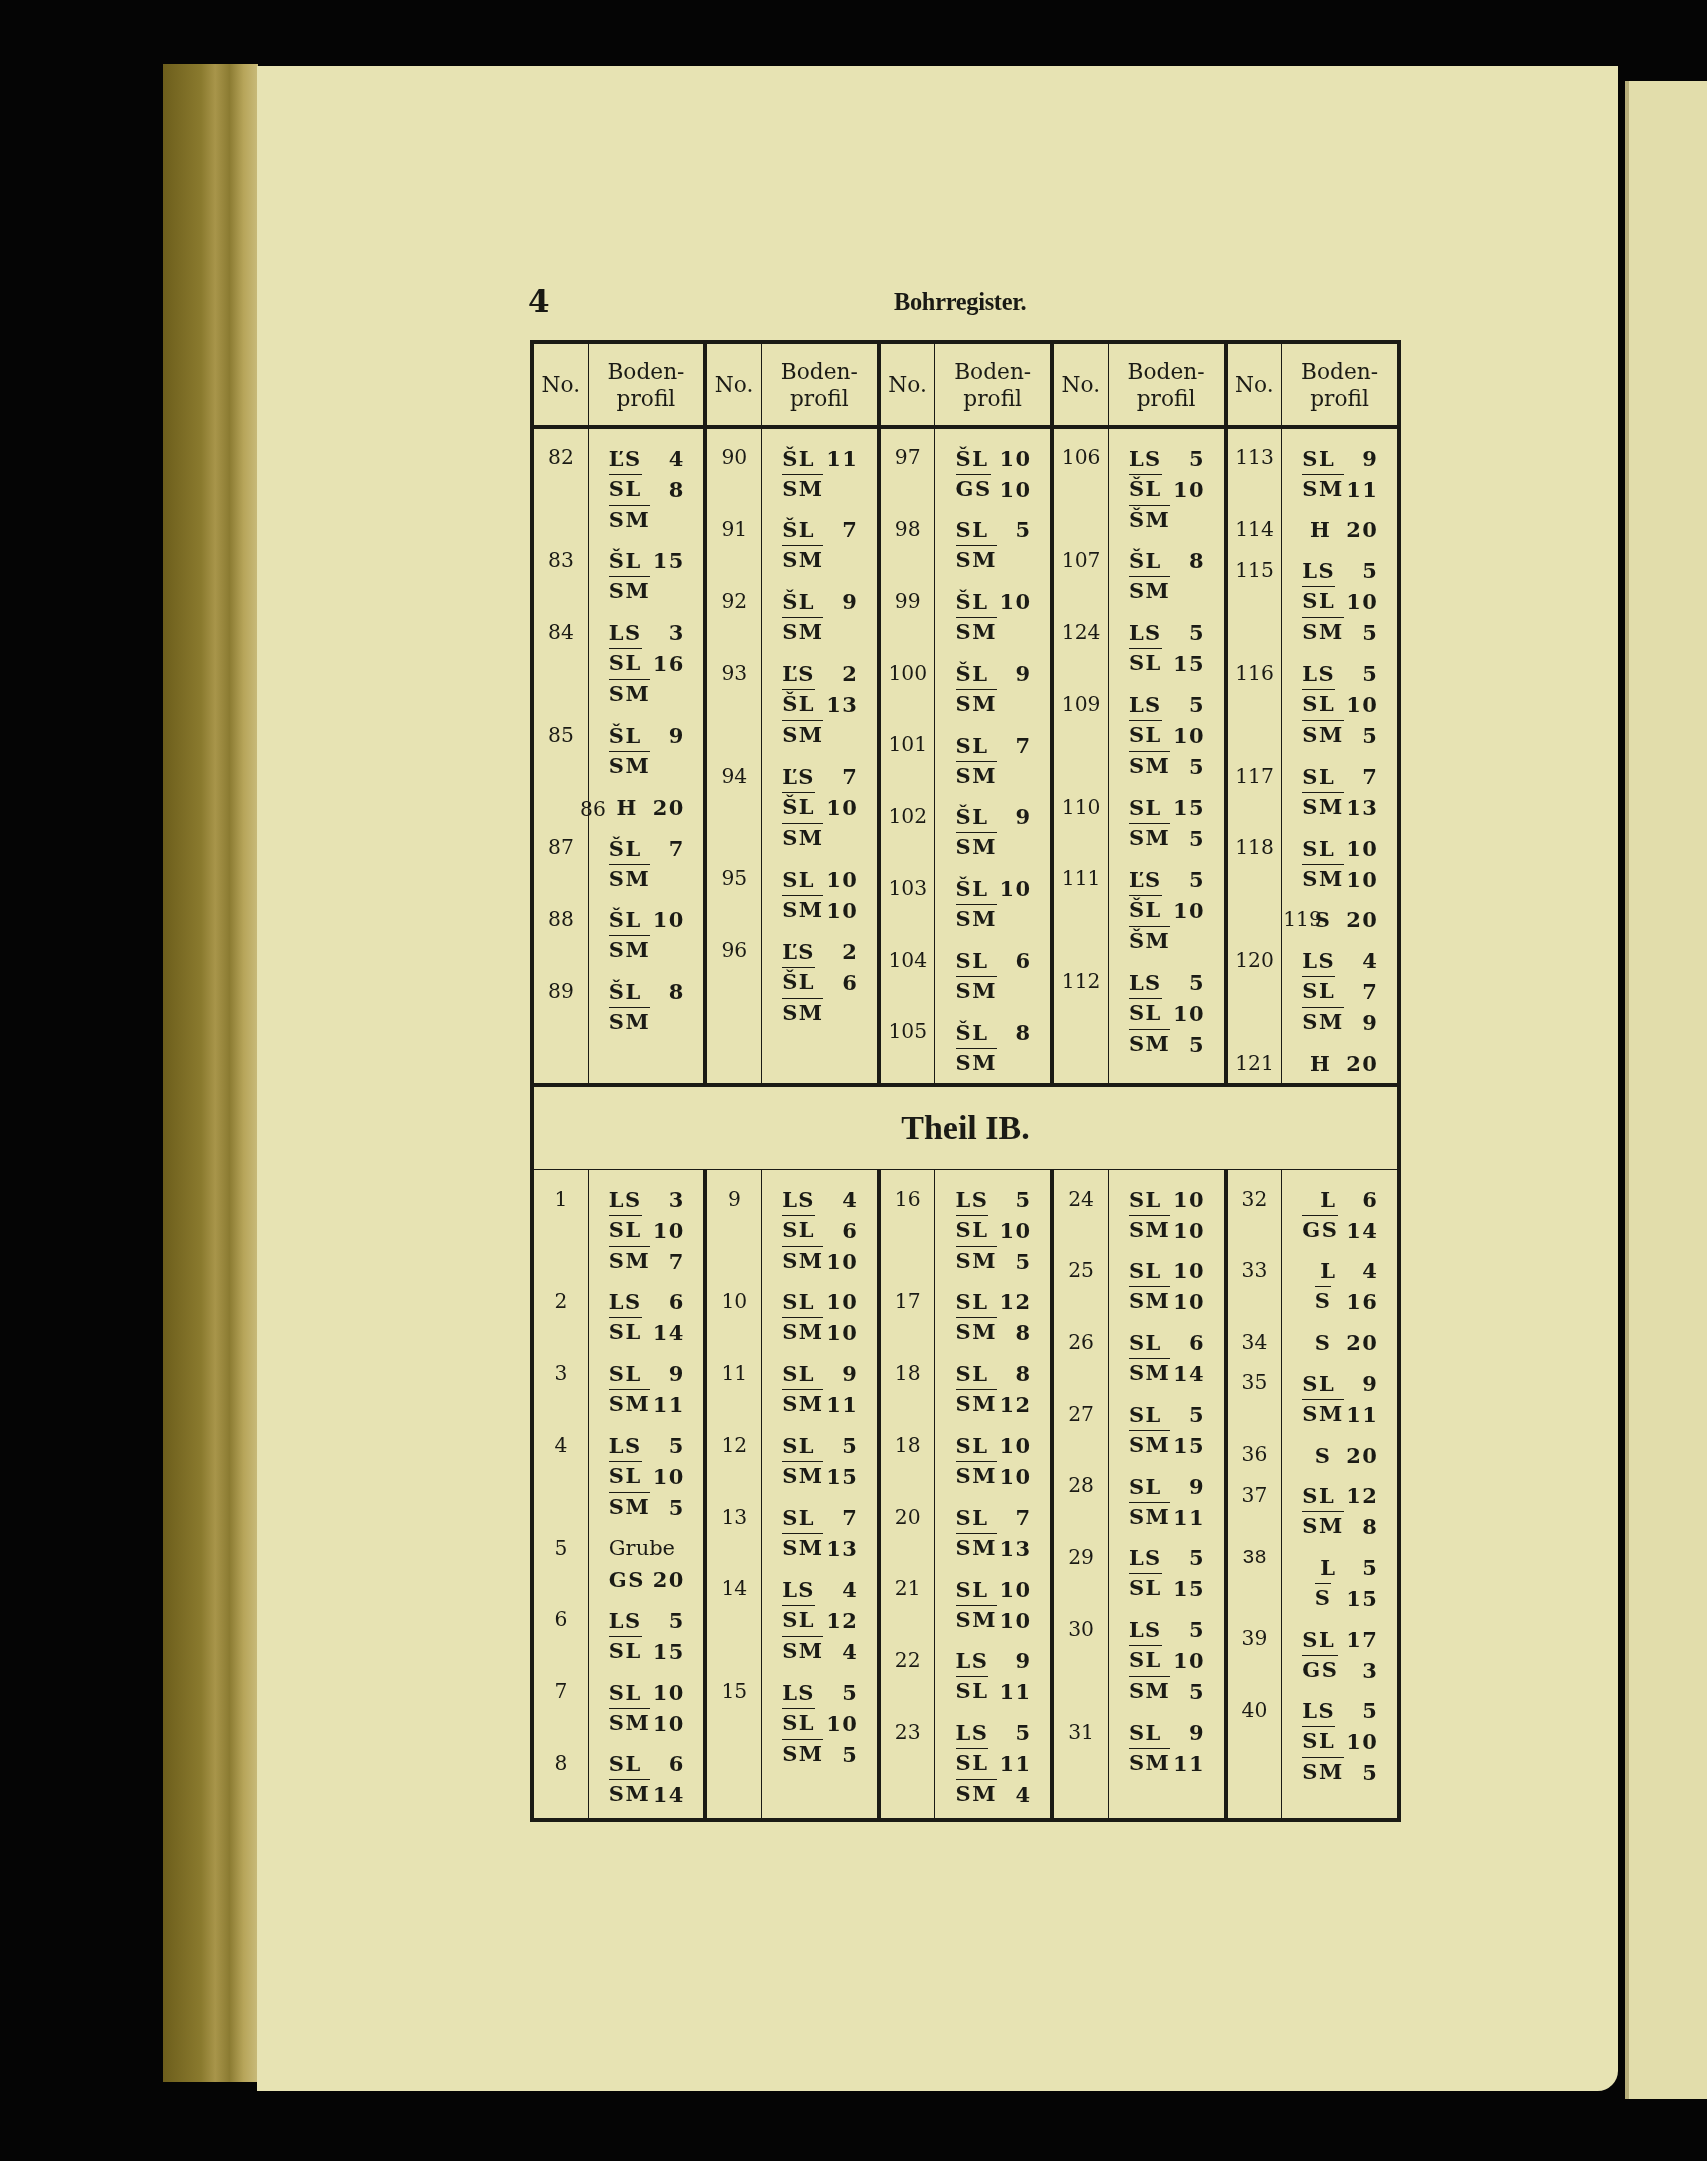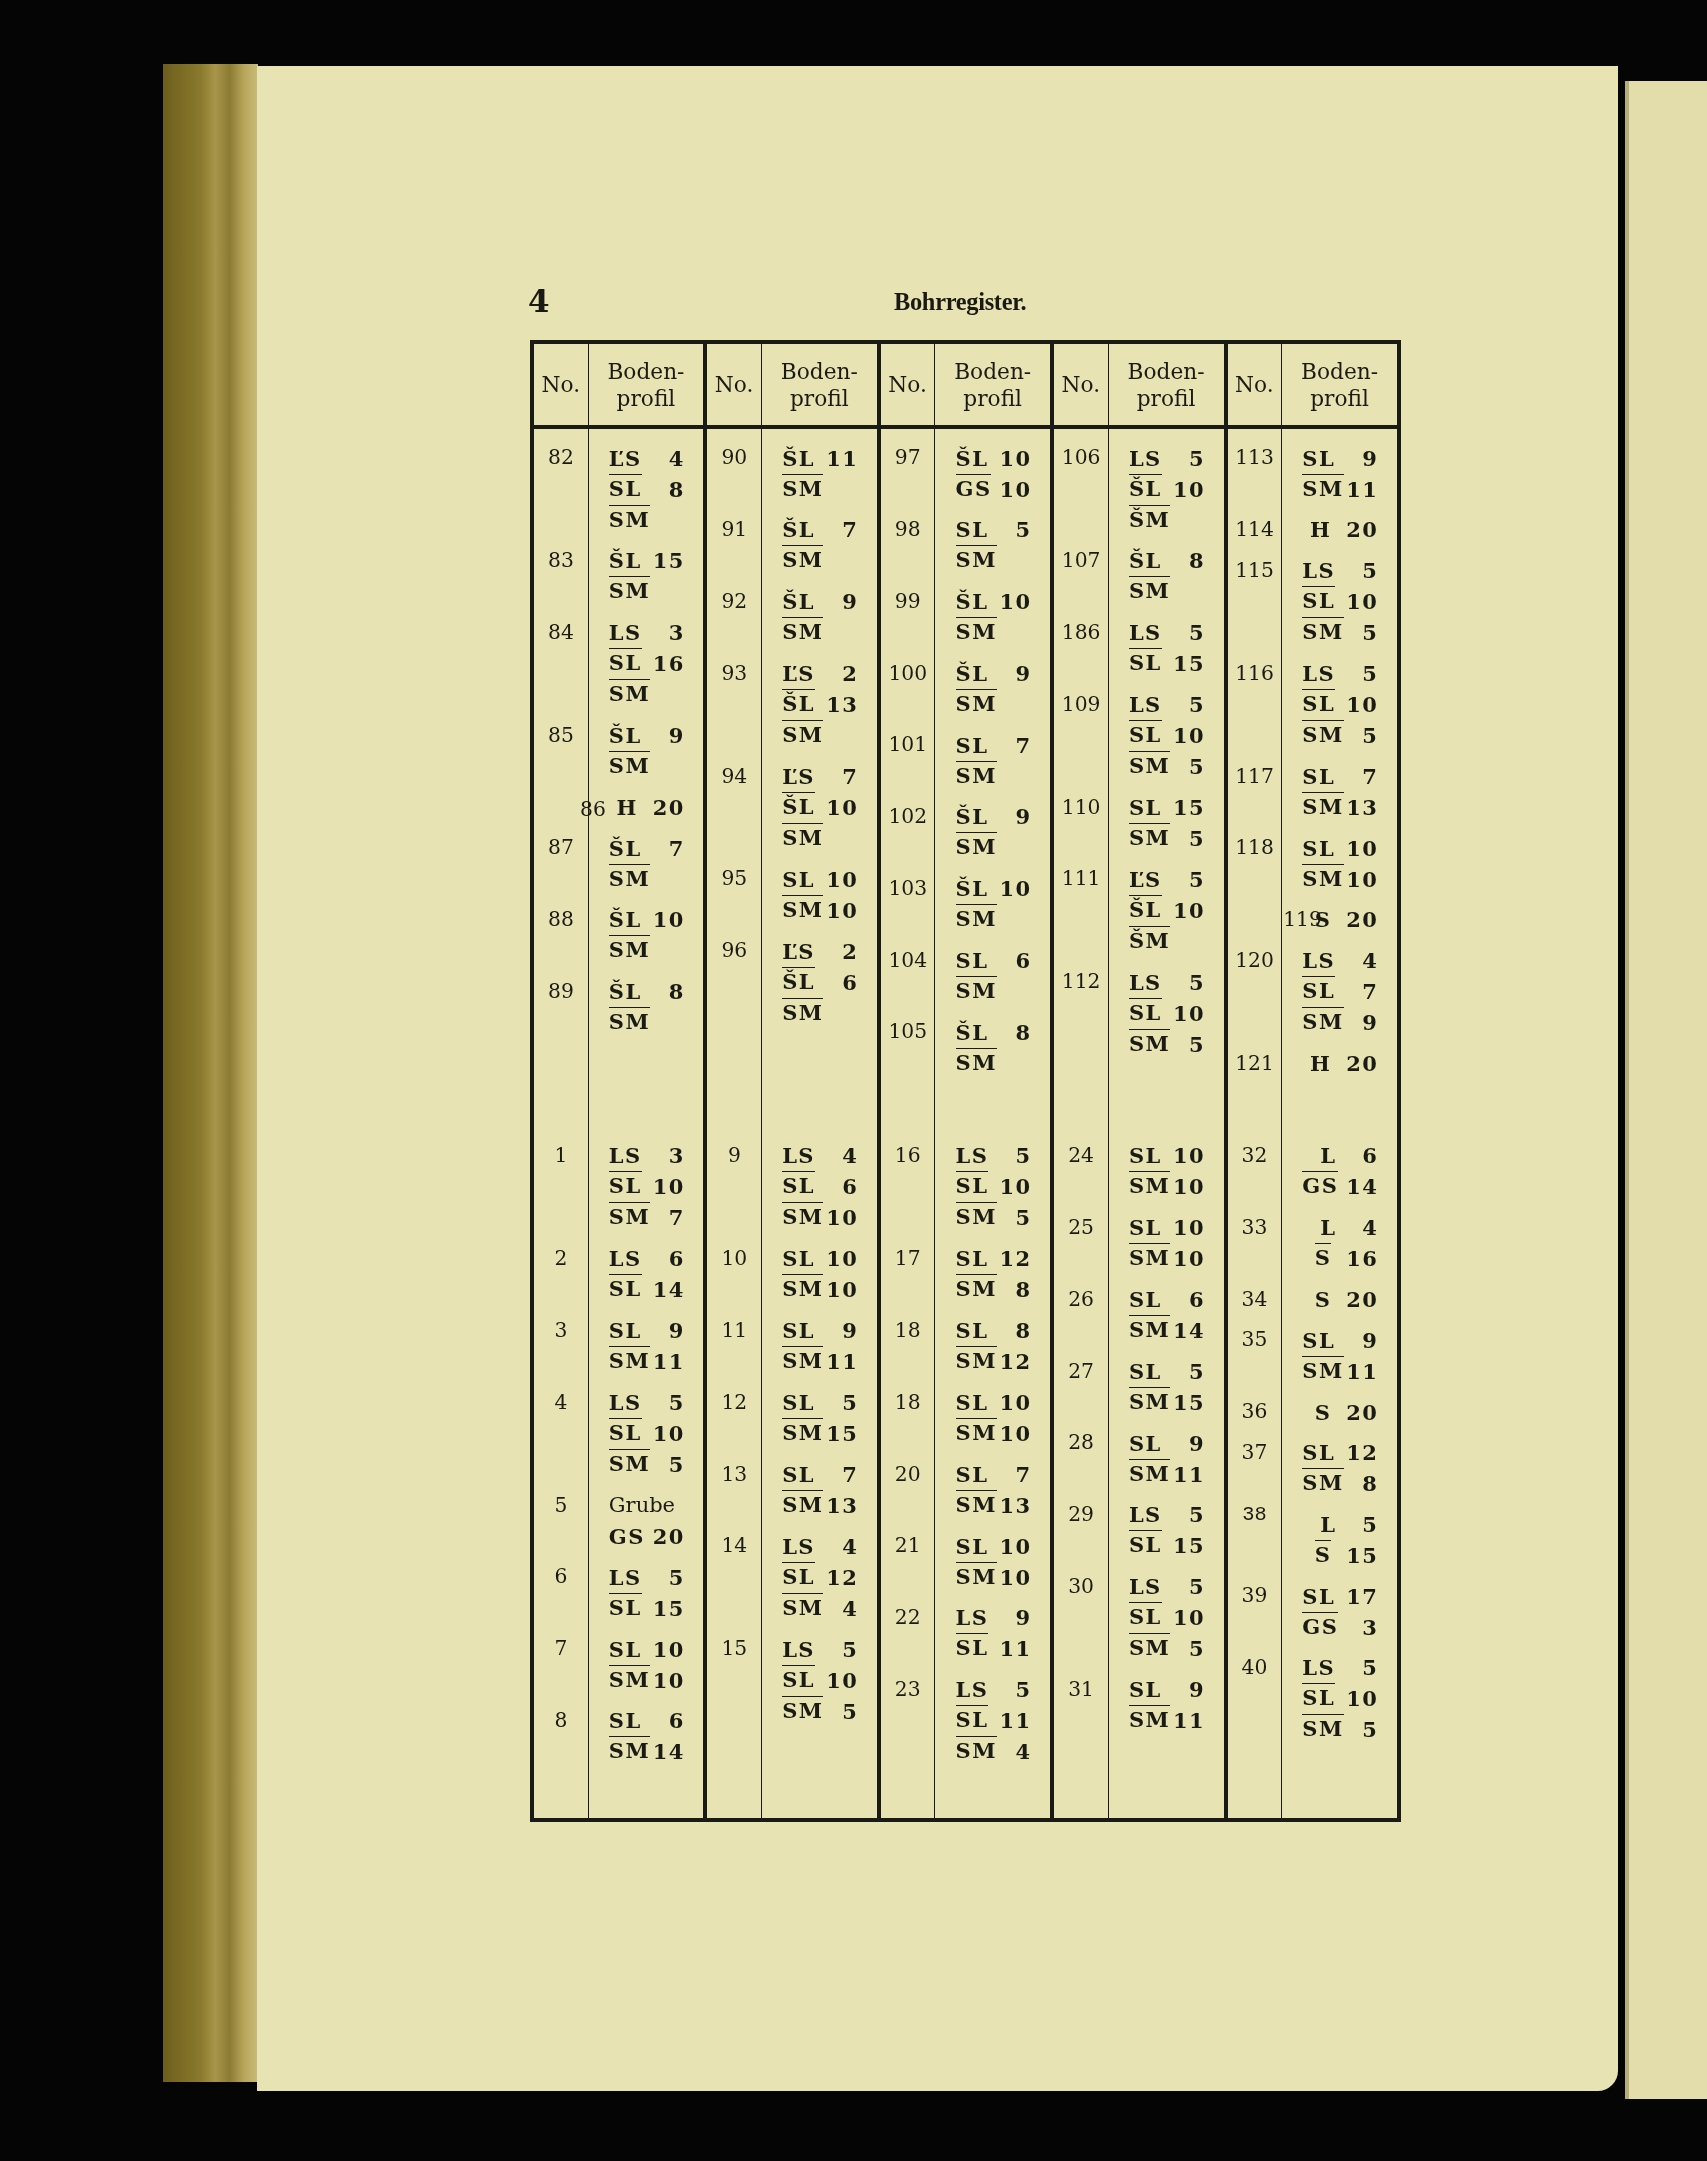--- a/index.html
+++ b/index.html
@@ -380,21 +380,21 @@
                 <span class="sym">SM</span>
                 <span class="val"></span>
               </div>
             </div>
           </div>
         </td>
         <td class="c-no" style="height: 643px;">
           <div class="num-cell">
             <div class="e-no" style="top: 16.3px;">106</div>
             <div class="e-no" style="top: 119px;">107</div>
-            <div class="e-no" style="top: 191px;">186</div>
+            <div class="e-no" style="top: 191px;">124</div>
             <div class="e-no" style="top: 263px;">109</div>
             <div class="e-no" style="top: 366px;">110</div>
             <div class="e-no" style="top: 437px;">111</div>
             <div class="e-no" style="top: 540px;">112</div>
           </div>
         </td>
         <td class="c-bp">
           <div class="prof-cell">
             <div class="e-prof" style="top: 13.5px;">
               <div class="layer">
@@ -585,20 +585,23 @@
             </div>
             <div class="e-prof" style="top: 619px;">
               <div class="layer center">
                 <span class="sym">H</span>
                 <span class="val">20</span>
               </div>
             </div>
           </div>
         </td>
       </tr>
+    <tr class="section-row">
+      <td colspan="10">Theil IB.</td>
+    </tr>
     <tr id="row-ib">
         <td class="c-no" style="height: 637px;">
           <div class="num-cell">
             <div class="e-no" style="top: 16.3px;">1</div>
             <div class="e-no" style="top: 119px;">2</div>
             <div class="e-no" style="top: 191px;">3</div>
             <div class="e-no" style="top: 263px;">4</div>
             <div class="e-no" style="top: 366px;">5</div>
             <div class="e-no" style="top: 437px;">6</div>
             <div class="e-no" style="top: 509px;">7</div>

